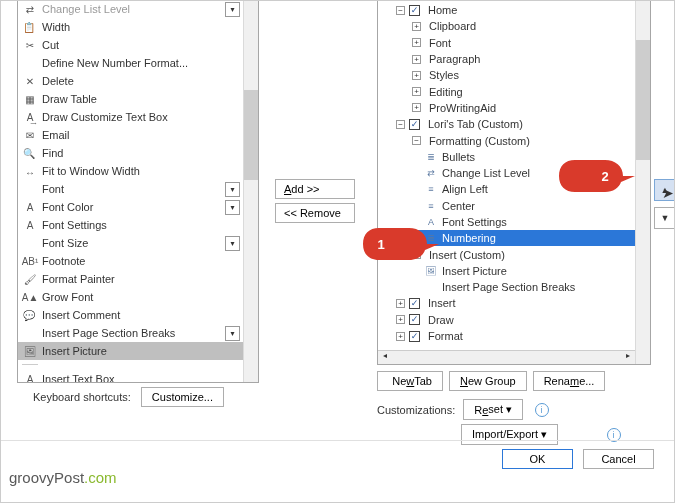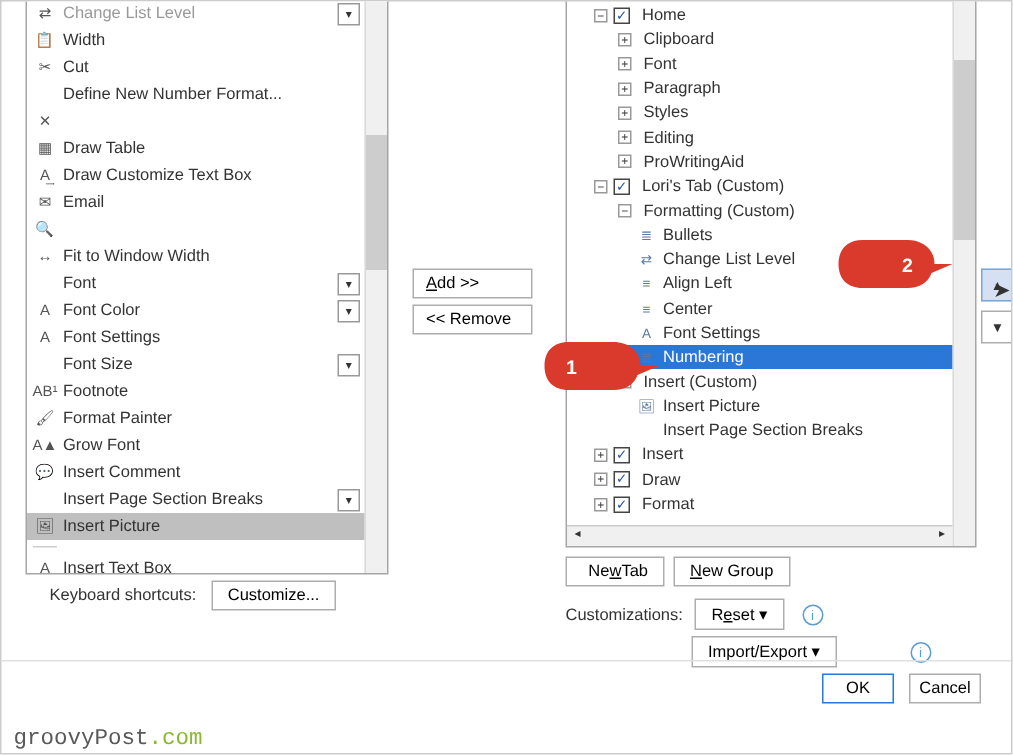--- a/index.html
+++ b/index.html
@@ -32,22 +32,22 @@
   .hbar .htrack { flex:1; }
   .right-btns { display:flex; gap:6px; margin-top:6px; }
   .right-btns .btn { min-width:66px; justify-content:flex-end; }
   .arrows { position:absolute; right:-25px; top:178px; display:flex; flex-direction:column; gap:6px; }
   .arrows .ab { width:22px; height:22px; border:1px solid #adadad; background:#fff; display:flex; align-items:center; justify-content:center; font-size:9px; }
   .arrows .ab.hl { background:#d5e1f2; border-color:#7ba7d7; }
   .row-kbd { margin-top:4px; padding-left:16px; display:flex; align-items:center; gap:10px; }
   .row-cust { margin-top:8px; display:flex; align-items:center; gap:8px; }
   .info { width:14px; height:14px; border:1px solid #5a9bd5; border-radius:50%; color:#5a9bd5; font-size:9px; display:inline-flex; align-items:center; justify-content:center; margin-left:4px;}
   .bottom { position:absolute; left:0; right:0; bottom:26px; height:36px; border-top:1px solid #e0e0e0; display:flex; justify-content:flex-end; align-items:center; gap:10px; padding-right:20px; }
-  .bottom .btn { width:48px; justify-content:center; }
-  .brand { position:absolute; left:8px; bottom:1px; font-size:15px; color:#595959; font-family:Liberation Mono, monospace; } .brand .com{color:#8ab92e;}
+  .bottom .btn { width:71px; justify-content:center; }
+  .brand { position:absolute; left:8px; bottom:16px; font-size:15px; color:#595959; font-family:Liberation Sans, sans-serif; } .brand .com{color:#8ab92e;}
   .marker { position:absolute; pointer-events:none; }
   .drop { fill:#d93a2b; }
   .mnum { fill:#fff; font-size:13px; font-weight:bold; text-anchor:middle; }
   .cursor { position:absolute; font-size:14px; }
   u.acc { text-decoration:underline; }
 </style>
 </head>
 <body>
 
 <div class="cols">
@@ -67,35 +67,37 @@
           <div class="litem">
             <span class="ic">✂</span>
     <span class="lbl" style="">Cut</span>
     </div>
           <div class="litem">
             <span class="ic"></span>
     <span class="lbl" style="">Define New Number Format...</span>
     </div>
           <div class="litem">
             <span class="ic">✕</span>
+    <span class="lbl" style="">Delete</span>
     </div>
           <div class="litem">
             <span class="ic">▦</span>
     <span class="lbl" style="">Draw Table</span>
     </div>
           <div class="litem">
             <span class="ic">A͢</span>
     <span class="lbl" style="">Draw Customize Text Box</span>
     </div>
           <div class="litem">
             <span class="ic">✉</span>
     <span class="lbl" style="">Email</span>
     </div>
           <div class="litem">
             <span class="ic">🔍</span>
+    <span class="lbl" style="">Find</span>
     </div>
           <div class="litem">
             <span class="ic">↔</span>
     <span class="lbl" style="">Fit to Window Width</span>
     </div>
           <div class="litem">
             <span class="ic"></span>
     <span class="lbl" style="">Font</span>
     <span class="dd">▾</span>
           </div>
@@ -264,20 +266,21 @@
         </div>
       <div class="hbar" style="position:absolute;left:0;right:15px;bottom:0;">
         <div class="ha">◂</div>
           <div class="htrack"></div>
           <div class="ha">▸</div>
       </div>
     </div>
     <div class="right-btns">
       <button class="btn">Ne<u class="acc">w</u> Tab</button>
       <button class="btn"><u class="acc">N</u>ew Group</button>
+      <button class="btn">Rena<u class="acc">m</u>e...</button>
     </div>
     <div class="row-cust">
       <span>Customizations:</span>
       <button class="btn">R<u class="acc">e</u>set ▾</button>
       <span class="info">i</span>
     </div>
     <div class="row-cust" style="margin-top:4px; margin-left:84px;gap:45px;">
       <button class="btn">Import/Export ▾</button>
       <span class="info">i</span>
     </div>

